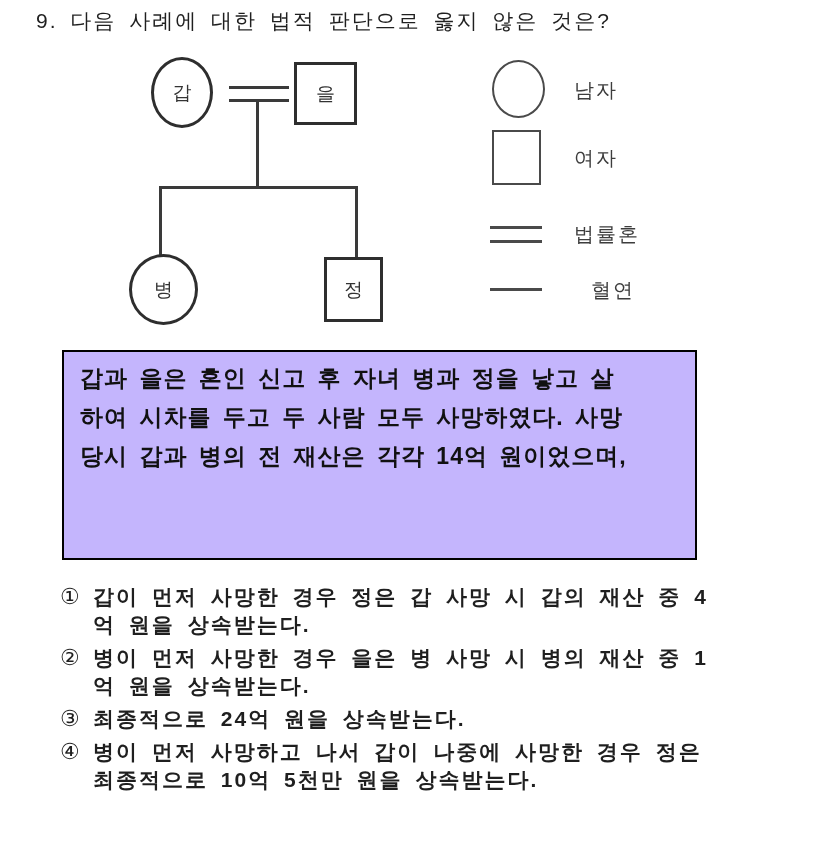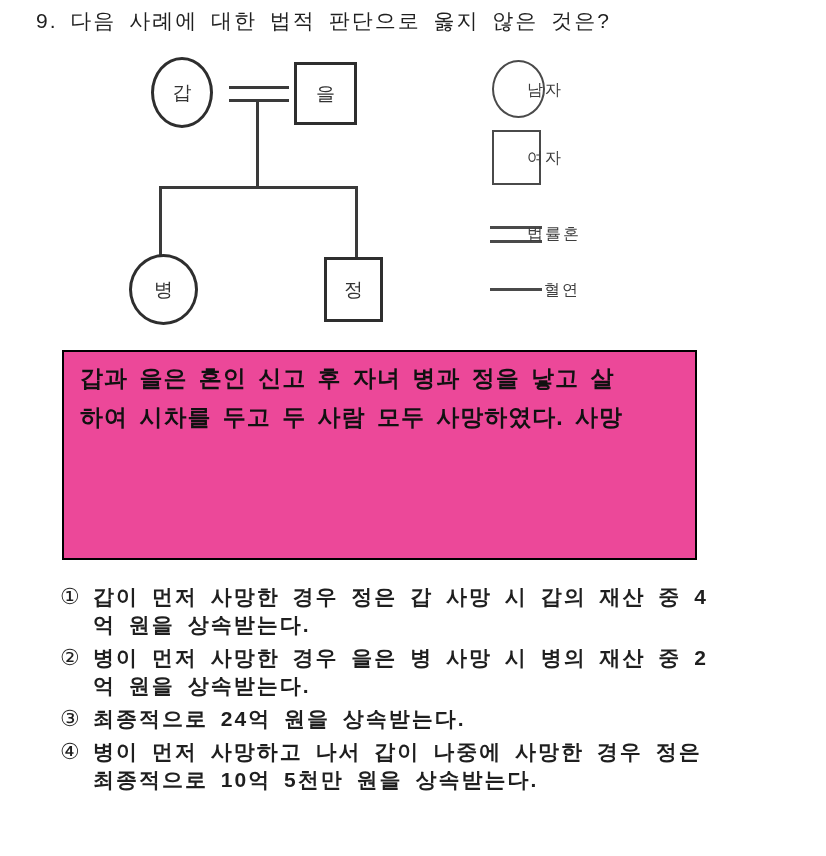--- a/index.html
+++ b/index.html
@@ -47,32 +47,32 @@
   
   .legend-sym { position:absolute; border:2.5px solid #4a4a4a; background:#fff; }
   .legend-circle { left:492px; top:60px;  width:53px; height:58px; border-radius:50%; }
   .legend-square { left:492px; top:130px; width:49px; height:55px; }
   .legend-double {
     position:absolute; left:490px; top:226px; width:52px; height:17px;
     border-top:3px solid #4a4a4a; border-bottom:3px solid #4a4a4a;
   }
   .legend-single { position:absolute; left:490px; top:288px; width:52px; height:3px; background:#4a4a4a; }
   .legend-label {
-    position:absolute; left:527px;
-    font-size:16px; line-height:22px; letter-spacing:2px; color:#3d3d3d; white-space:nowrap;
+    position:absolute; left:574px;
+    font-size:20px; line-height:22px; letter-spacing:2px; color:#3d3d3d; white-space:nowrap;
   }
   .ll-1 { top:79px; }
   .ll-2 { top:147px; }
   .ll-3 { top:223px; }
   .ll-4 { top:279px;margin-left:17px; }
 
   
   .case-box {
     position:absolute; left:62px; top:350px; width:635px; height:210px;
-    border:2px solid #000; background:#ec4899;
+    border:2px solid #000; background:#c4b5fd;
     padding:7px 28px 0 16px;
   }
   .case-line {
     display:block; font-size:23px; font-weight:700; line-height:39px;
     letter-spacing:1px; word-spacing:4px; color:#111; white-space:nowrap;
   }
 
   
   .choices { position:absolute; left:60px; top:583px; width:746px; }
   .choice { display:flex; align-items:flex-start; margin-bottom:5px; }
@@ -124,36 +124,37 @@
     <div class="legend-double"></div>
     <span class="legend-label ll-3">법률혼</span>
 
     <div class="legend-single"></div>
     <span class="legend-label ll-4">혈연</span>
   </div>
 
   <div class="case-box">
     <span class="case-line">갑과 을은 혼인 신고 후 자녀 병과 정을 낳고 살</span>
     <span class="case-line">하여 시차를 두고 두 사람 모두 사망하였다. 사망</span>
+    <span class="case-line">당시 갑과 병의 전 재산은 각각 14억 원이었으며,</span>
   </div>
 
   <div class="choices">
 
     <div class="choice">
       <span class="choice-num">①</span>
       <span class="choice-text">
         <span class="choice-line">갑이 먼저 사망한 경우 정은 갑 사망 시 갑의 재산 중 4</span>
         <span class="choice-line">억 원을 상속받는다.</span>
       </span>
     </div>
 
     <div class="choice">
       <span class="choice-num">②</span>
       <span class="choice-text">
-        <span class="choice-line">병이 먼저 사망한 경우 을은 병 사망 시 병의 재산 중 2</span>
+        <span class="choice-line">병이 먼저 사망한 경우 을은 병 사망 시 병의 재산 중 1</span>
         <span class="choice-line">억 원을 상속받는다.</span>
       </span>
     </div>
 
     <div class="choice">
       <span class="choice-num">③</span>
       <span class="choice-text">
         <span class="choice-line">최종적으로 24억 원을 상속받는다.</span>
       </span>
     </div>

